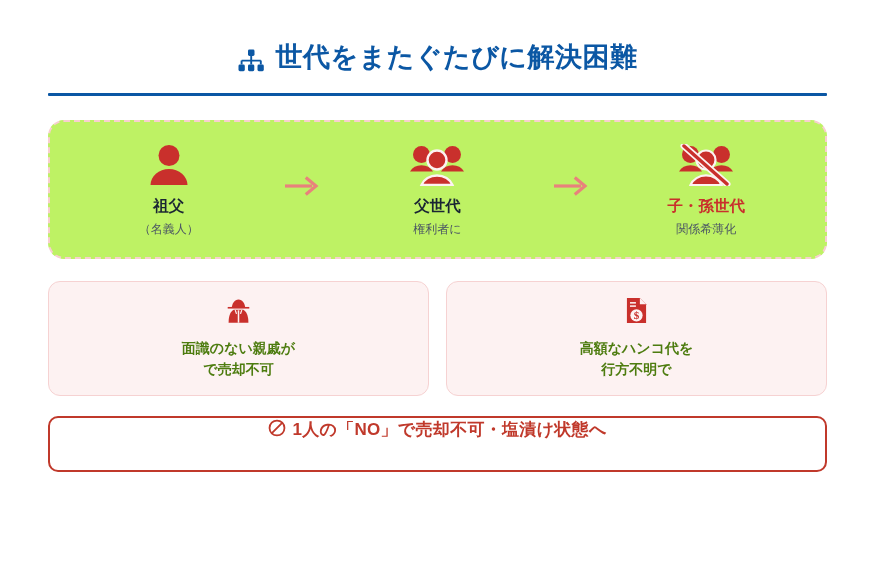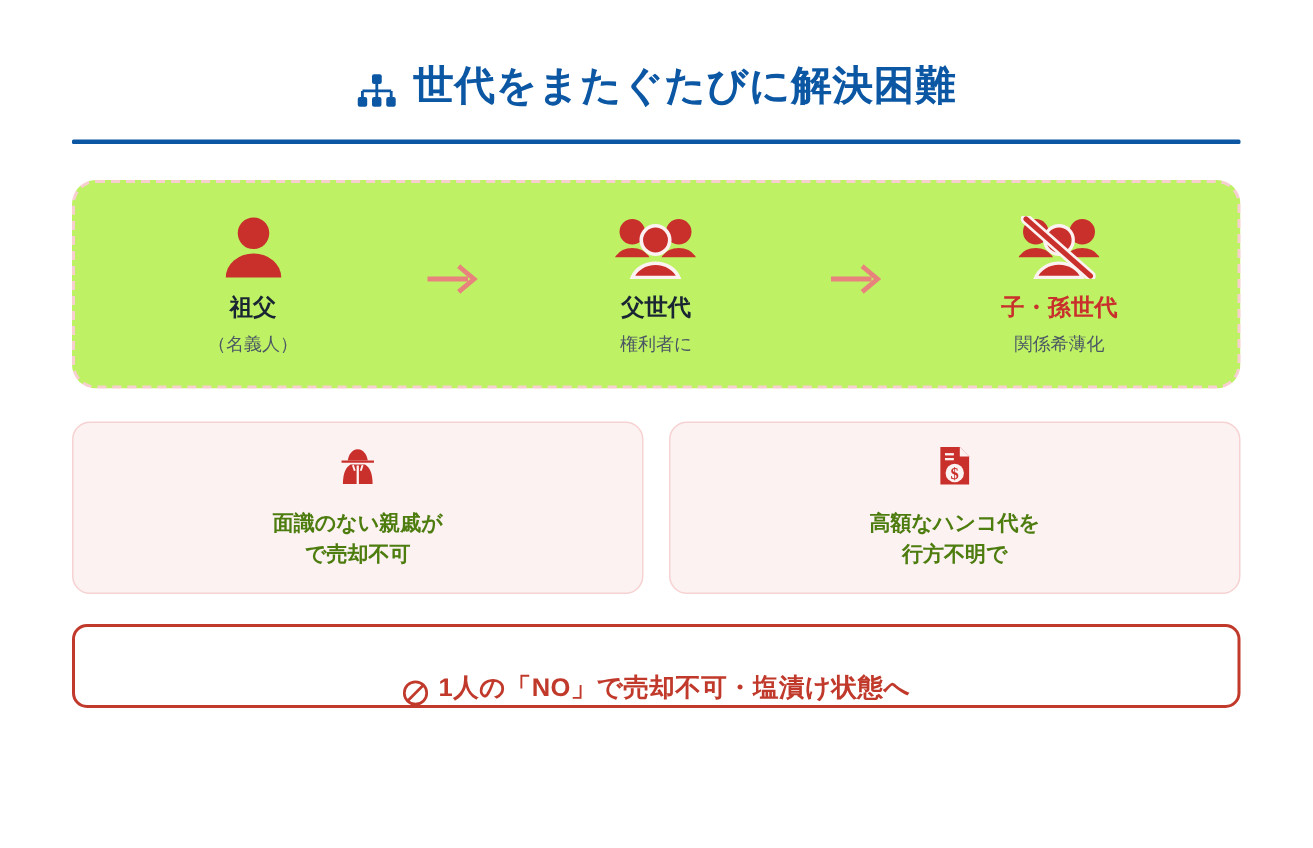--- a/index.html
+++ b/index.html
@@ -143,21 +143,21 @@
 
   
   .banner {
     margin-top: 20px;
     height: 56px;
     box-sizing: border-box;
     border: 2px solid #c0392b;
     border-radius: 10px;
     background: #ffffff;
     display: flex;
-    align-items: flex-end;
+    align-items: flex-start;
     justify-content: center;
     gap: 6px;
   }
   .banner-text {
     font-size: 17px;
     font-weight: bold;
     color: #c0392b;
     letter-spacing: 0.3px;
     white-space: nowrap;
   }

